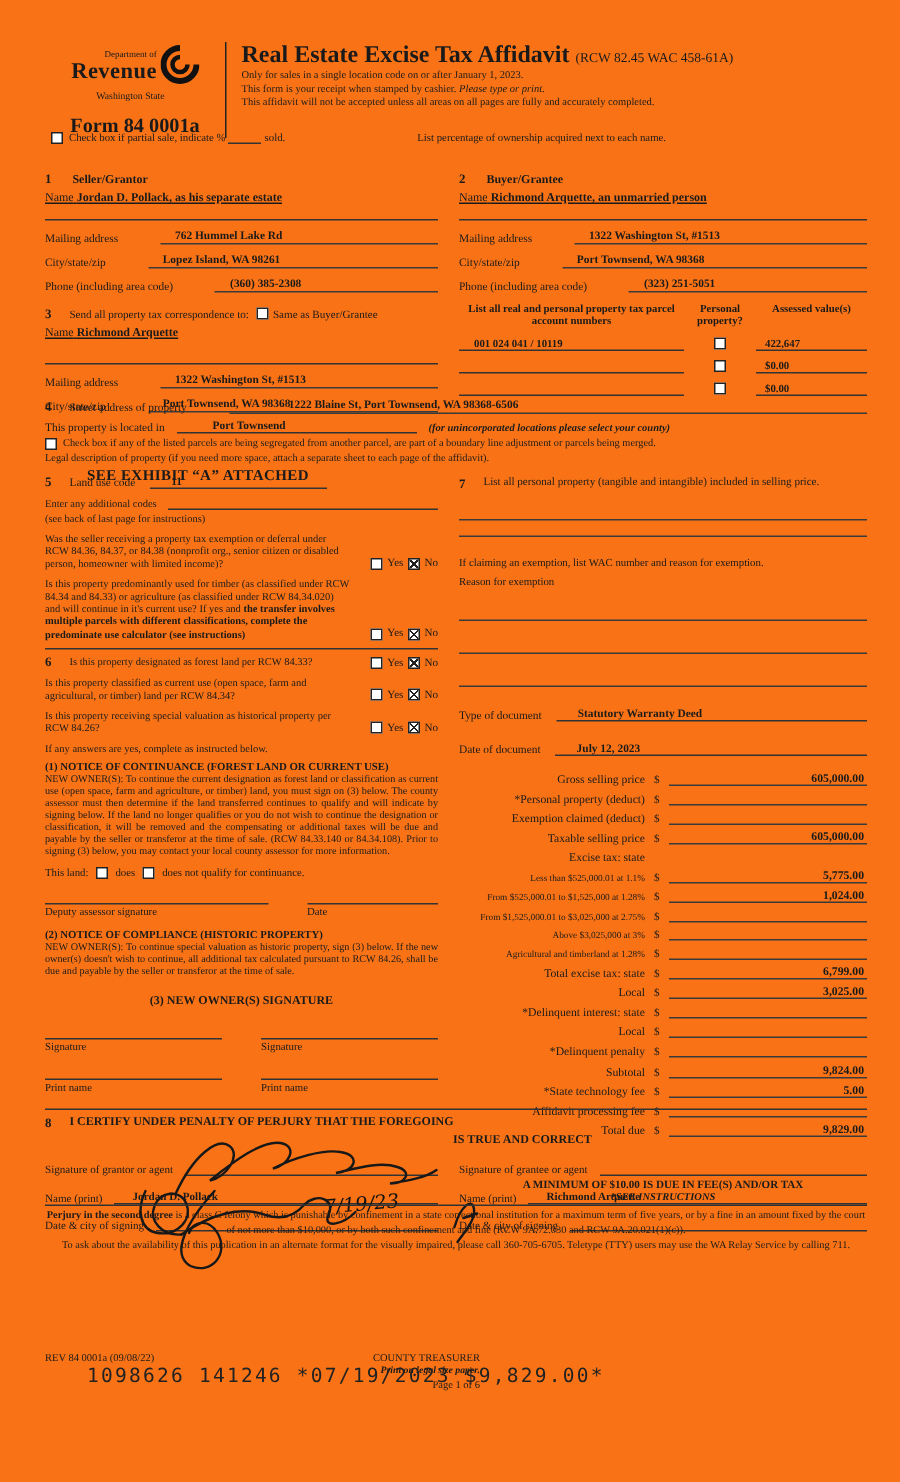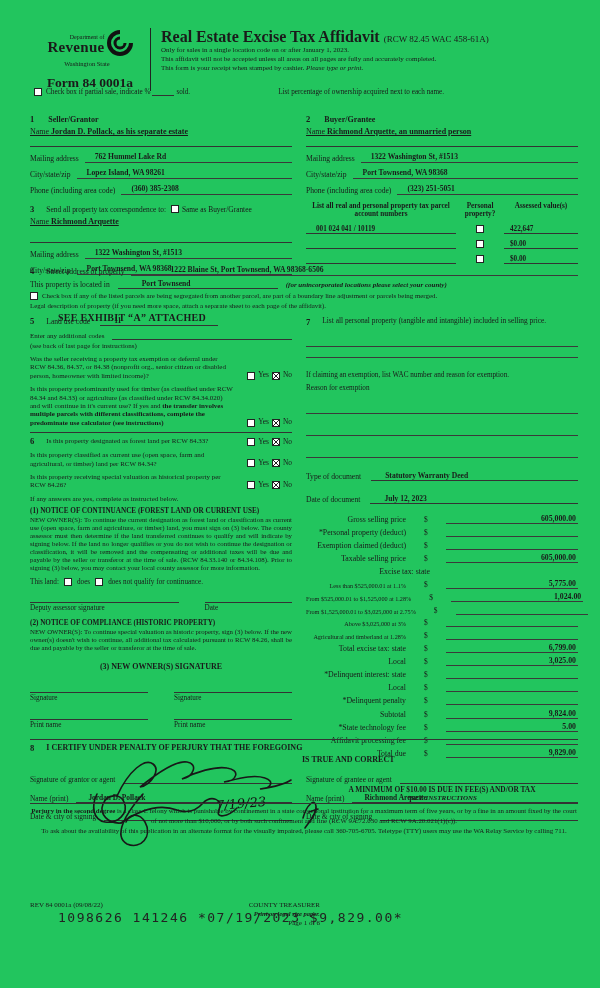--- a/index.html
+++ b/index.html
@@ -1,17 +1,17 @@
 <!DOCTYPE html>
 <html><head>
 <meta charset="utf-8">
 <style>
   * { box-sizing:border-box; margin:0; padding:0; }
   html,body { background:#d9d9d6; }
-  .page { width:600px; height:988px; background:#22c55e; position:relative;
+  .page { width:600px; height:988px; background:#f97316; position:relative;
           font-family:"Liberation Serif", serif; color:#1a1a1a; overflow:hidden;
           margin:0 auto; }
   .abs { position:absolute; }
 
   
   #hdr { top:28px; left:30px; right:22px; display:flex; }
   .logo-block { width:120px; flex:none; padding-top:2px; }
   .logo-row { display:flex; justify-content:center; align-items:center; gap:2px; }
   .logo-text { text-align:right; line-height:1.05; }
   .dept-line { font-size:6px; }
@@ -27,21 +27,21 @@
 
   
   .cb { width:8px; height:8px; border:1px solid #222; display:inline-block; flex:none;
         position:relative; background:#fff; vertical-align:-1px; }
   .cb.checked::before { content:""; position:absolute; inset:0;
      background:
        linear-gradient(to top right, transparent 43%, #222 43%, #222 57%, transparent 57%),
        linear-gradient(to bottom right, transparent 43%, #222 43%, #222 57%, transparent 57%); }
   .frow { display:flex; align-items:flex-end; margin-top:5px; font-size:7.6px; }
   .frow .lbl { white-space:nowrap; }
-  .fv { flex:1; border-bottom:1px solid #3a3a3a; margin-left:6px; font-weight:bold;
+  .fv { flex:1; border-bottom:1px solid #3a3a3a; margin-left:28px; font-weight:bold;
         padding:0 4px 1px 10px; white-space:nowrap; min-height:9px; }
   .hrule { border:none; border-top:1px solid #333; }
   .sec-n { font-weight:bold; font-size:8.6px; margin-right:12px; }
   .fill-line { border-bottom:1px solid #3a3a3a; height:11px; }
 
   
   #partial { top:88px; left:34px; right:25px; display:flex; font-size:7.2px; align-items:flex-end; }
   .blank-seg { display:inline-block; width:22px; border-bottom:1px solid #333; margin:0 2px; }
   #partial .right-note { margin-left:88px; }
 
@@ -99,21 +99,21 @@
   .wacrow { display:flex; align-items:flex-end; font-size:7.2px; margin-top:3px; }
   .wacfill { flex:1; border-bottom:1px solid #333; margin-left:10px; }
   .reason { font-size:7.2px; margin-top:5px; }
   .g3 { margin-top:11px; }
 
   .docrow { display:flex; align-items:flex-end; font-size:7.6px; margin-top:13px; }
   .docfill { flex:1; border-bottom:1px solid #333; margin-left:10px; font-weight:bold; padding-left:14px; }
 
   .ttable { margin-top:10px; }
   .trow { display:grid; grid-template-columns:1fr 10px 132px; align-items:flex-end;
-          margin-top:3.4px; font-size:7.8px;gap:12px; }
+          margin-top:3.4px; font-size:7.8px; }
   .tlbl { text-align:right; padding-right:6px; white-space:nowrap; }
   .tdol { font-size:7.4px; }
   .tamt { border-bottom:1px solid #3a3a3a; text-align:right; font-weight:bold;
           padding-right:2px; min-height:9.5px; font-size:7.8px; }
   .trate .tlbl { font-size:6.2px; }
   .trate { margin-top:3px; }
   .texhead { text-align:right; padding-right:148px; font-size:7.8px; margin-top:4px; }
   .minnote { text-align:center; font-weight:bold; font-size:7.4px; margin-top:27px; }
   .seeinstr { text-align:center; font-size:7px; font-weight:bold;font-style:italic; }
 
@@ -167,22 +167,22 @@
       </div>
       <div class="wa-state" style="text-align:center;">Washington State</div>
       <div class="form-number">Form 84 0001a</div>
     </div>
     <div class="title-block">
       <div class="title-line">
         <span class="t1">Real Estate Excise Tax Affidavit</span>
         <span class="t2">(RCW 82.45 WAC 458-61A)</span>
       </div>
       <div class="note">Only for sales in a single location code on or after January 1, 2023.</div>
+      <div class="note"><span>This form is your receipt when stamped by cashier. </span><i>Please type or print.</i></div>
       <div class="note">This affidavit will not be accepted unless all areas on all pages are fully and accurately completed.</div>
-      <div class="note"><span>This form is your receipt when stamped by cashier. </span><i>Please type or print.</i></div>
     </div>
   </div>
 
   <div class="abs" id="partial">
     <span class="cb"></span>
     <span style="margin-left:4px;">Check box if partial sale, indicate %</span>
     <span class="blank-seg"></span>
     <span>sold.</span>
     <span class="right-note">List percentage of ownership acquired next to each name.</span>
   </div>

